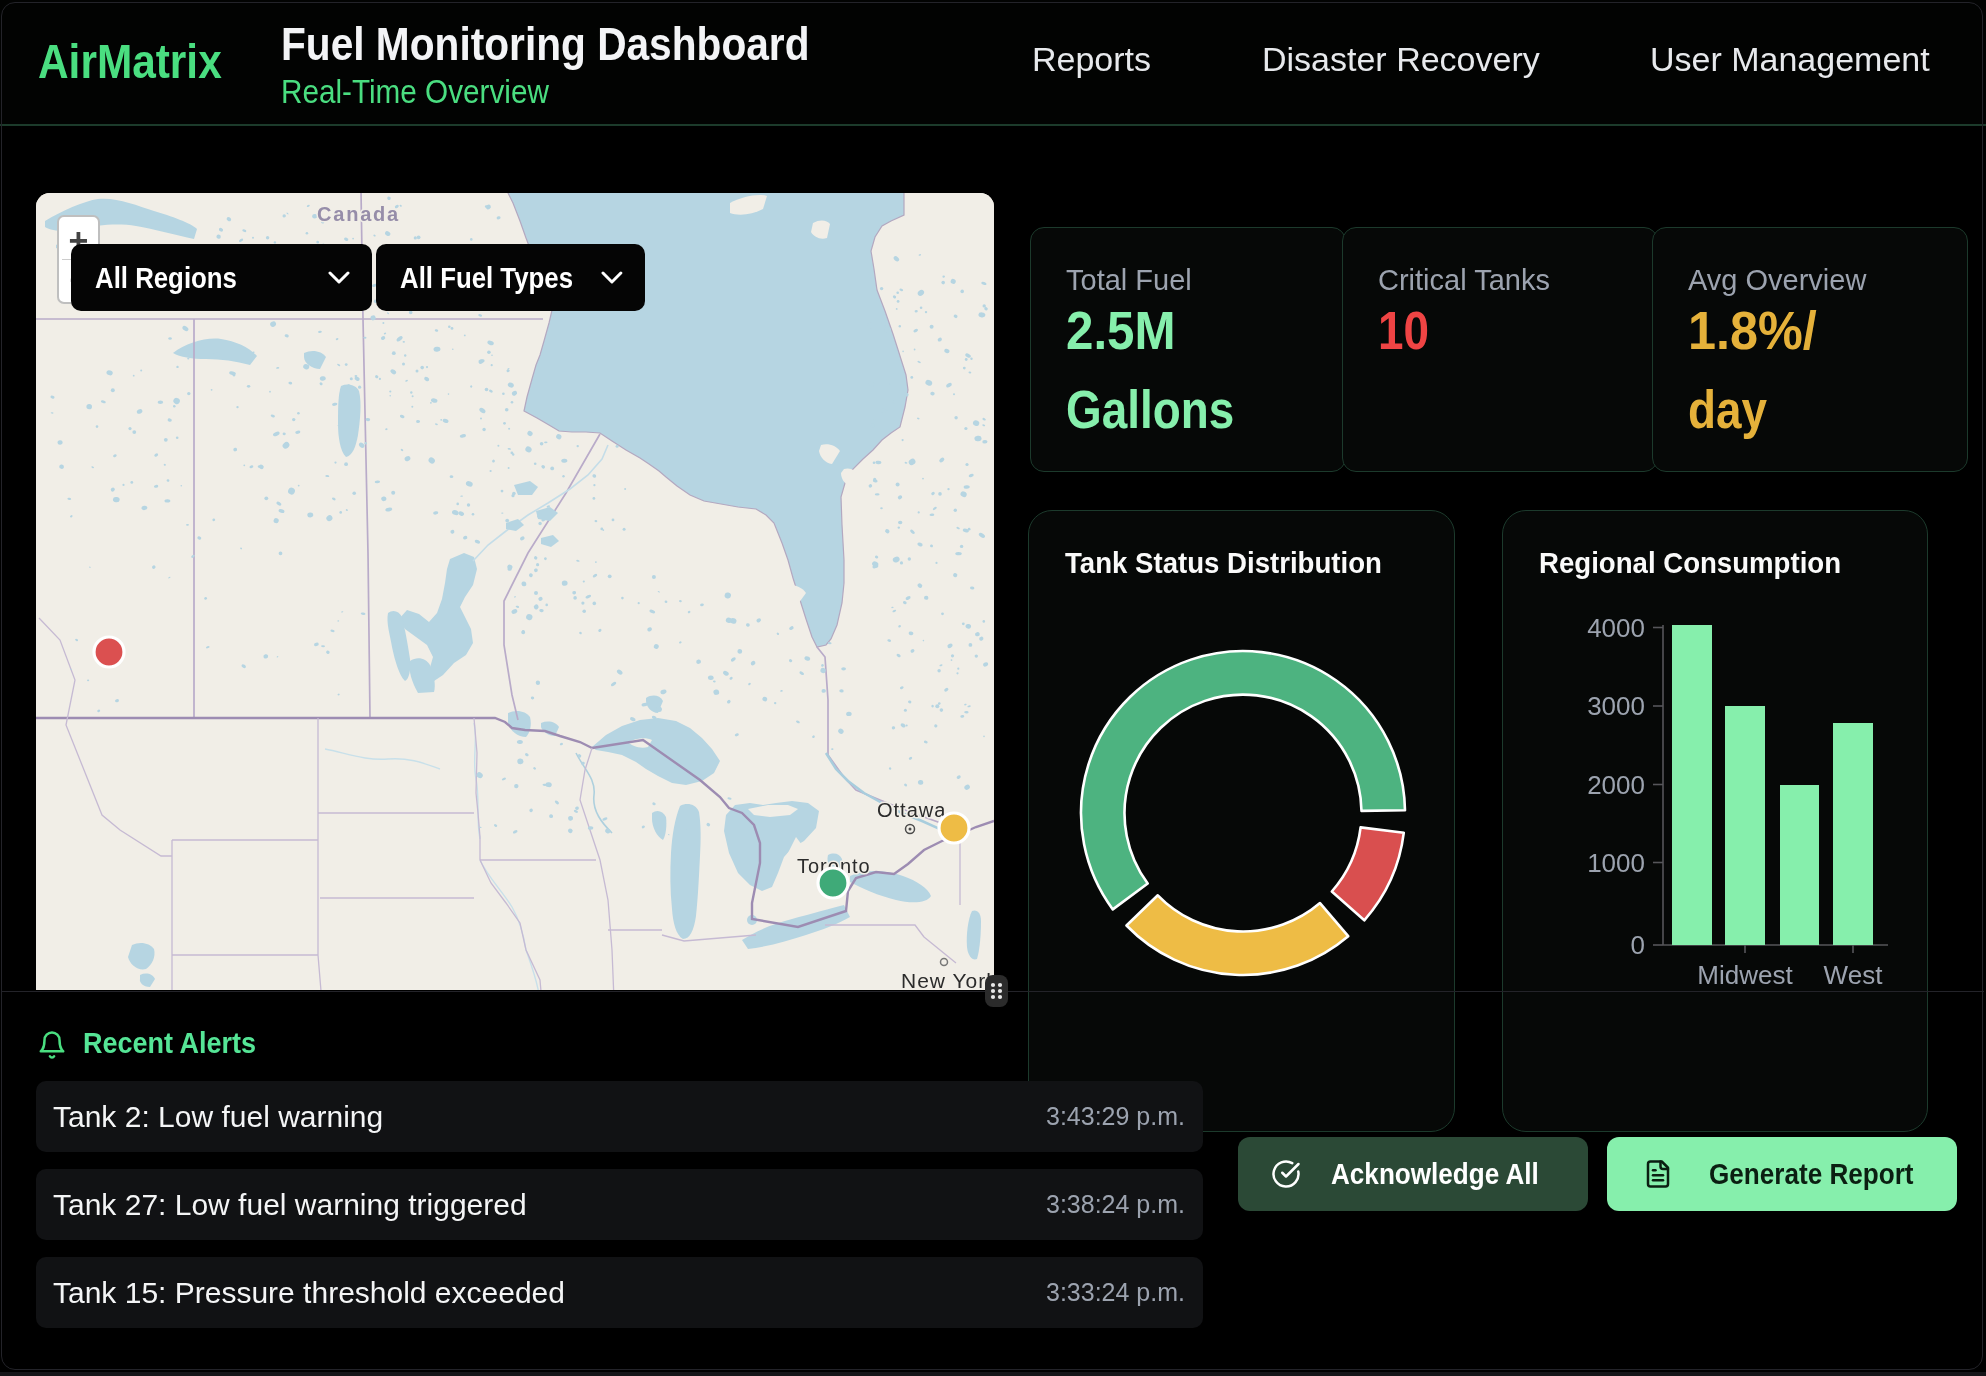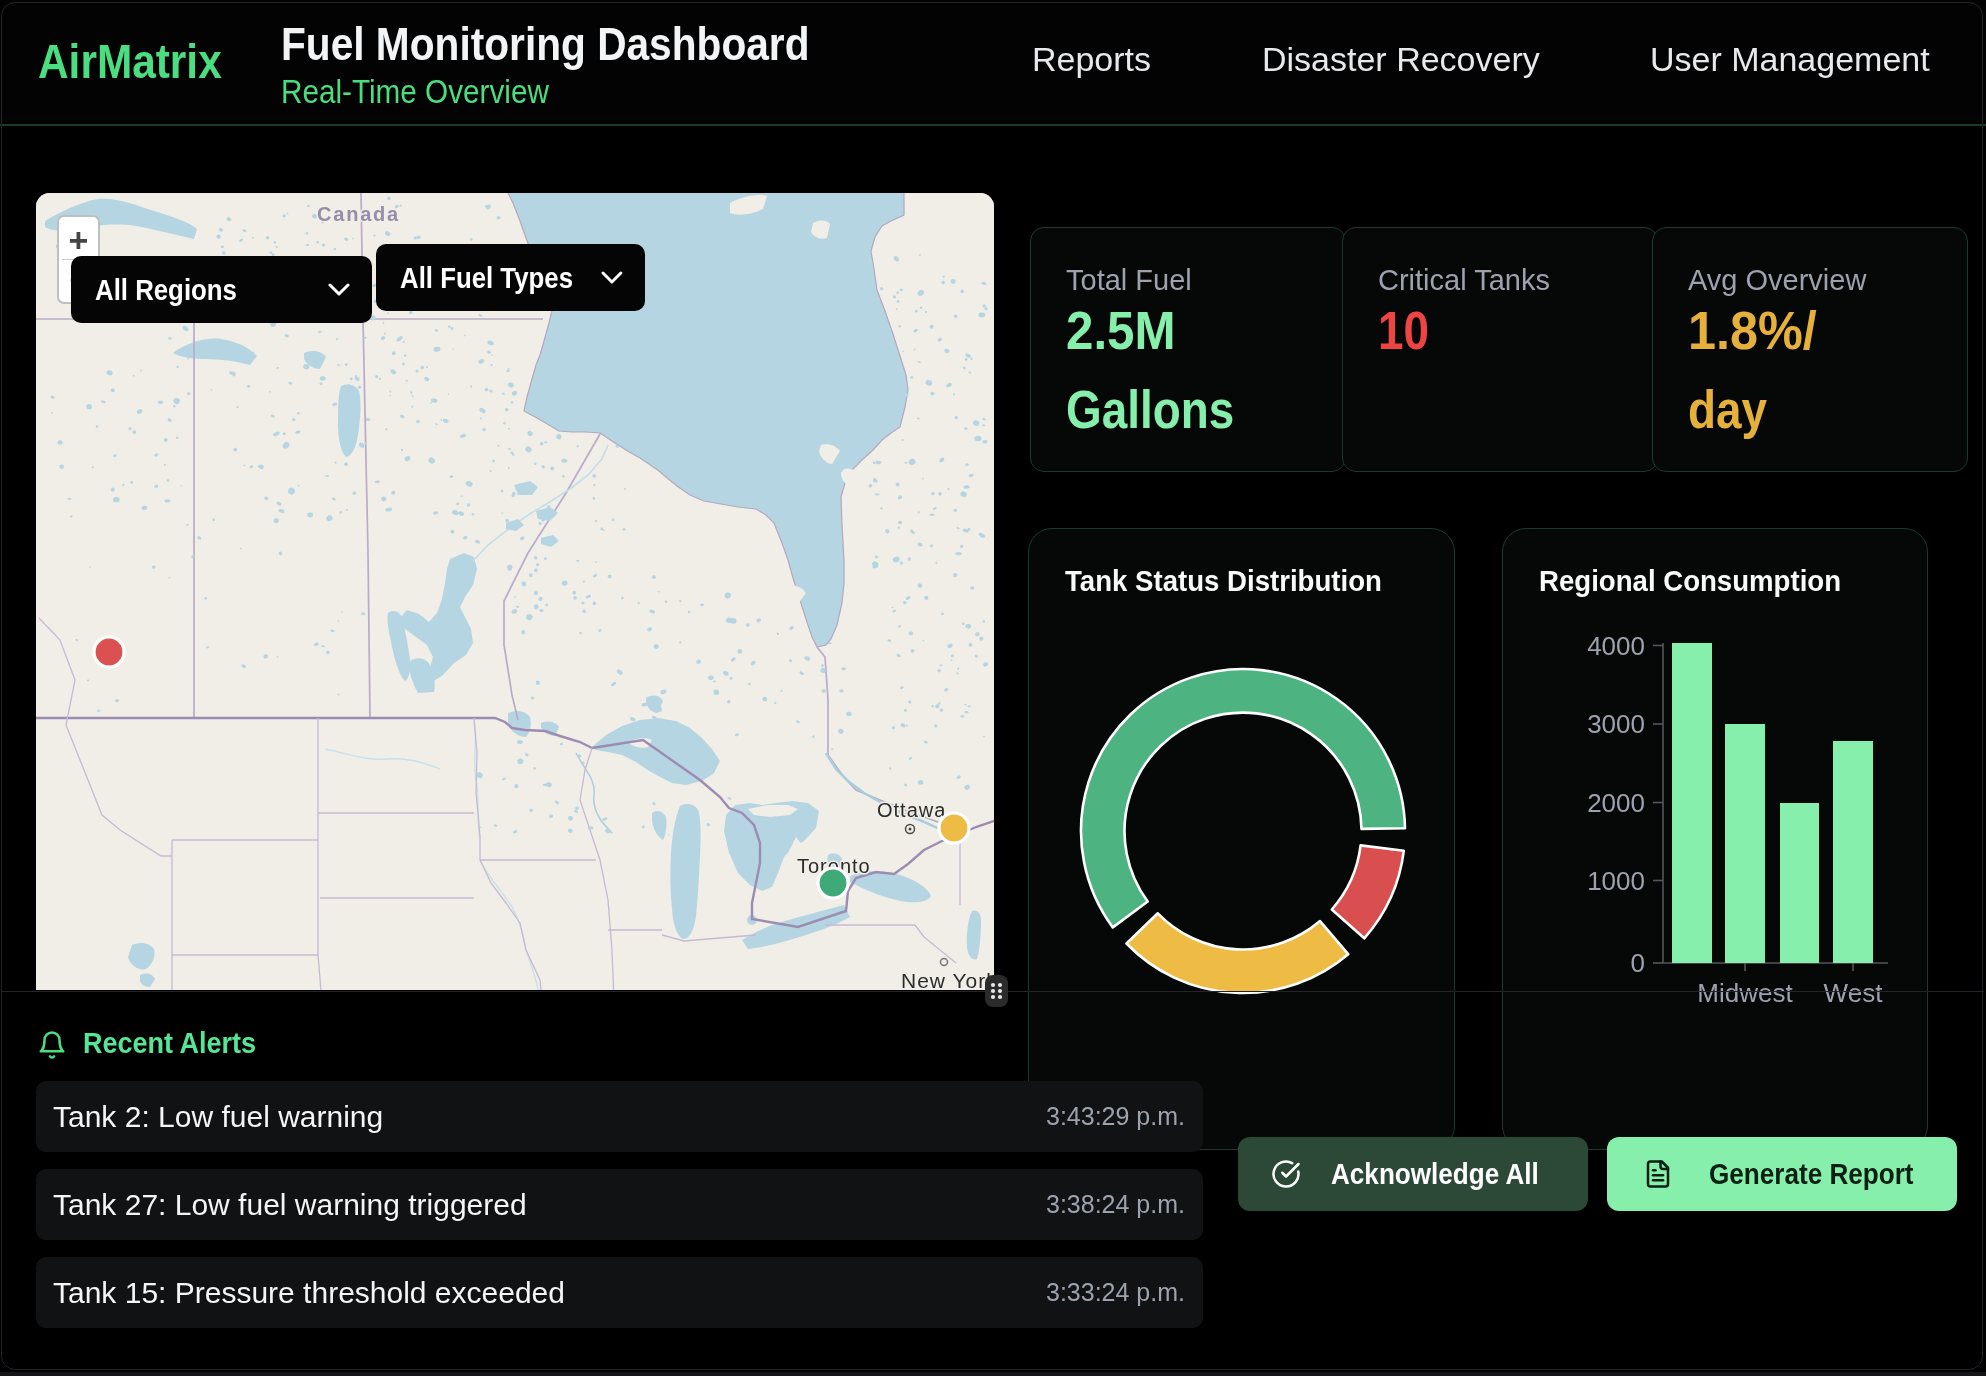--- a/index.html
+++ b/index.html
@@ -25,21 +25,21 @@
   .btn { top:1137px; height:74px; border-radius:12px; display:flex; align-items:center; }
   #btnack { left:1238px; width:350px; background:#2b4936; }
   #btnack span { color:#fff; font-size:29px; font-weight:bold; margin-left:30px; }
   #btngen { left:1607px; width:350px; background:#86efac; }
   #btngen span { color:#0b1f12; font-size:29px; font-weight:bold; margin-left:36px; }
   
   .card { background:#060807; border:1px solid #1c3a2c; border-radius:14px; }
   .scard { top:227px; width:316px; height:245px;padding-left:31px; }
   .sctitle { left:35px; top:36px; font-size:29px; color:#9ca3af; position:absolute; }
   .scval { left:35px; top:63px; font-size:53px; font-weight:bold; line-height:79px; position:absolute; }
-  .ccard { top:528px; height:622px;border-radius:24px; }
+  .ccard { top:510px; height:622px;border-radius:24px; }
   .cctitle { left:36px; top:35px; font-size:30px; font-weight:bold; color:#fafafa; position:absolute; }
   
   #map { left:36px; top:193px; width:958px; height:797px; border-radius:14px 14px 0 0; background:#f1eee7; overflow:hidden; }
   .dd { top:51px; height:67px; background:#050505; border-radius:10px; display:flex; align-items:center; justify-content:space-between; position:absolute; z-index:30; }
   .dd span { color:#fff; font-size:30px; font-weight:bold; margin-left:24px; white-space:nowrap; display:inline-block; transform:scaleX(0.86); transform-origin:0 50%; }
   .dd svg { margin-right:22px; }
   #zoomctl { position:absolute; left:21px; top:22px; width:43px; height:89px; background:#fff; border-radius:7px; border:2px solid rgba(0,0,0,0.25); z-index:20; }
   #zoomctl .zline { position:absolute; left:3px; right:3px; top:42px; height:1px; background:#ccc; }
   #handle { left:985px; top:975px; width:23px; height:32px; background:#2b2b2b; border-radius:8px; z-index:40; }
 </style>
@@ -836,21 +836,21 @@
 <circle cx="73" cy="459" r="15" fill="#db5050" stroke="#fff" stroke-width="3.2"></circle>
 <circle cx="918" cy="635" r="15" fill="#eebc45" stroke="#fff" stroke-width="3.2"></circle>
 <circle cx="797" cy="690" r="15" fill="#3faa78" stroke="#fff" stroke-width="3.2"></circle>
 </g>
     </svg>
     <div id="zoomctl">
       <div style="position:absolute;left:0;right:0;top:4px;text-align:center;font-size:34px;font-weight:bold;color:#444;">+</div>
       <div class="zline"></div>
       <div style="position:absolute;left:0;right:0;top:46px;text-align:center;font-size:30px;font-weight:bold;color:#4a4a4a;">−</div>
     </div>
-    <div class="dd" style="left:35px; width:301px;margin-top:12px;">
+    <div class="dd" style="left:35px; width:301px;">
       <span>All Regions</span>
       <svg width="22" height="14" viewBox="0 0 22 14" fill="none" stroke="#fff" stroke-width="3" stroke-linecap="round" stroke-linejoin="round">
         <path d="M2 2 L11 11 L20 2"></path>
       </svg>
     </div>
     <div class="dd" style="left:340px; width:269px;">
       <span>All Fuel Types</span>
       <svg width="22" height="14" viewBox="0 0 22 14" fill="none" stroke="#fff" stroke-width="3" stroke-linecap="round" stroke-linejoin="round">
         <path d="M2 2 L11 11 L20 2"></path>
       </svg>

